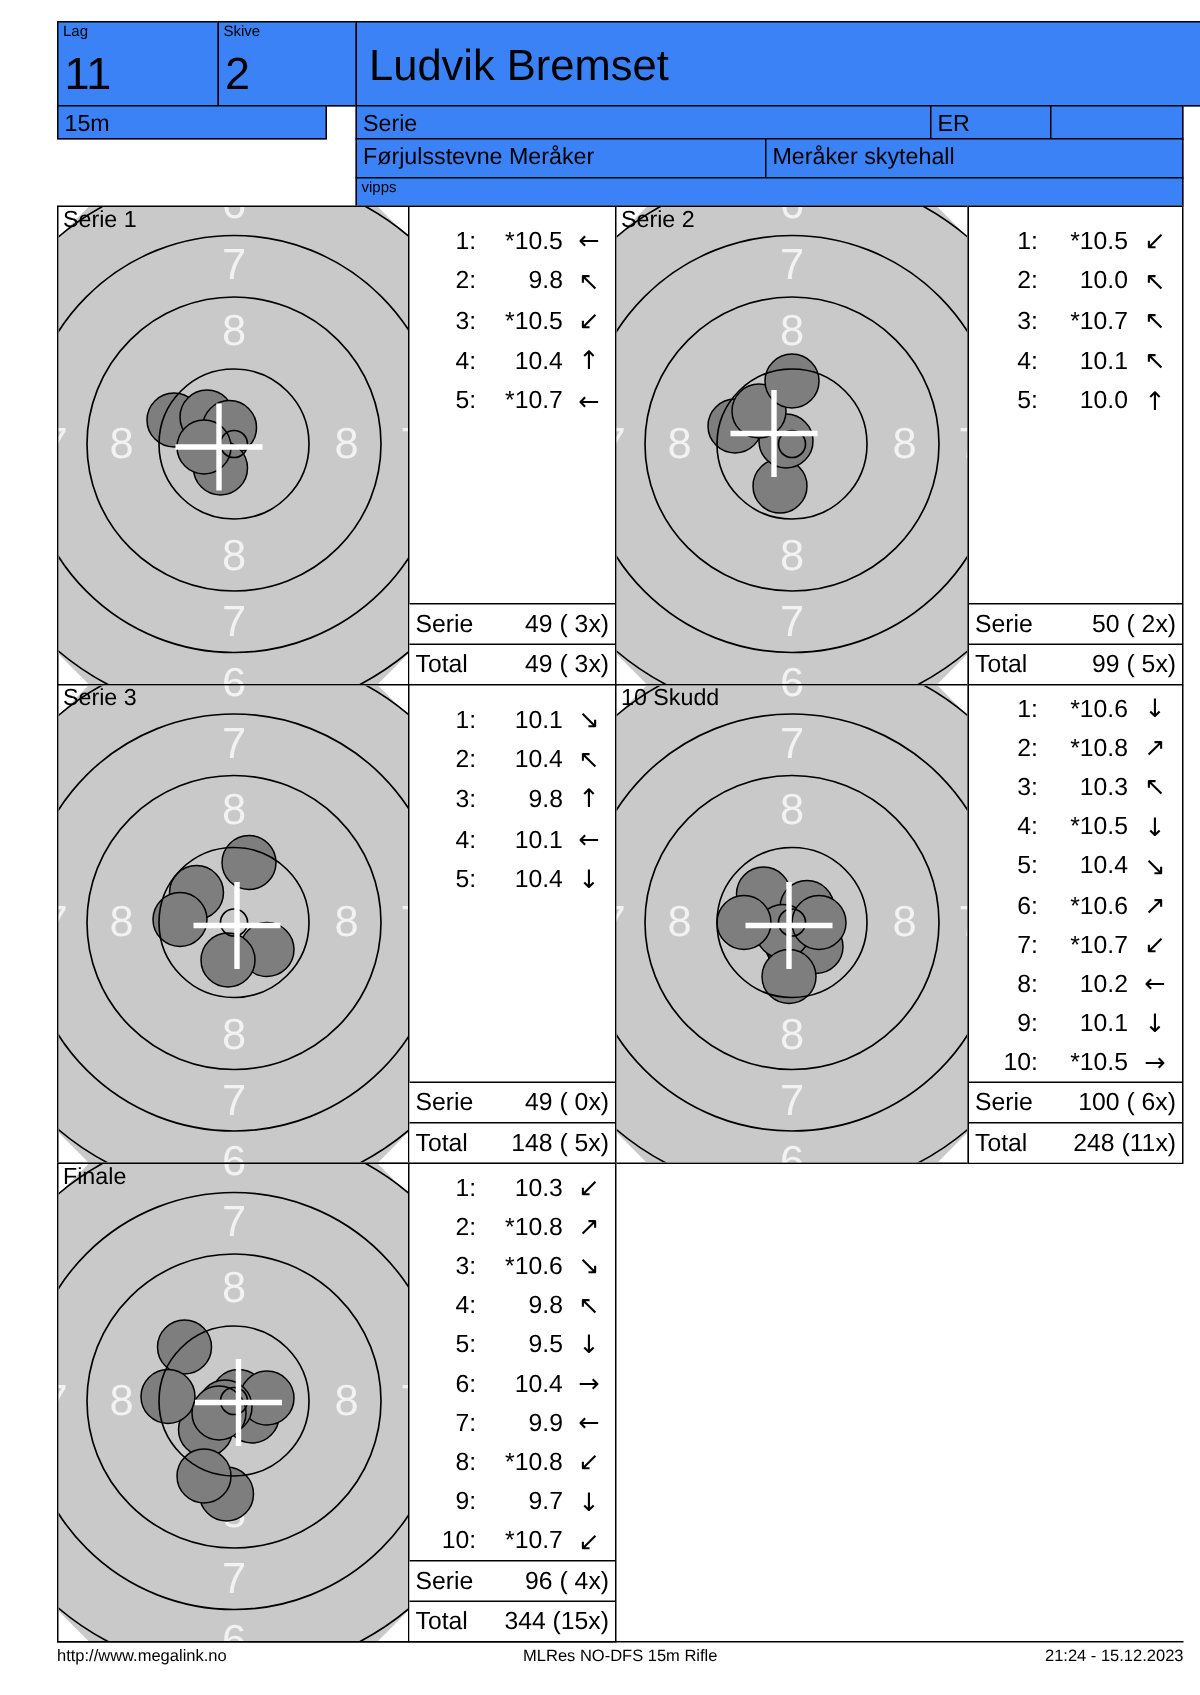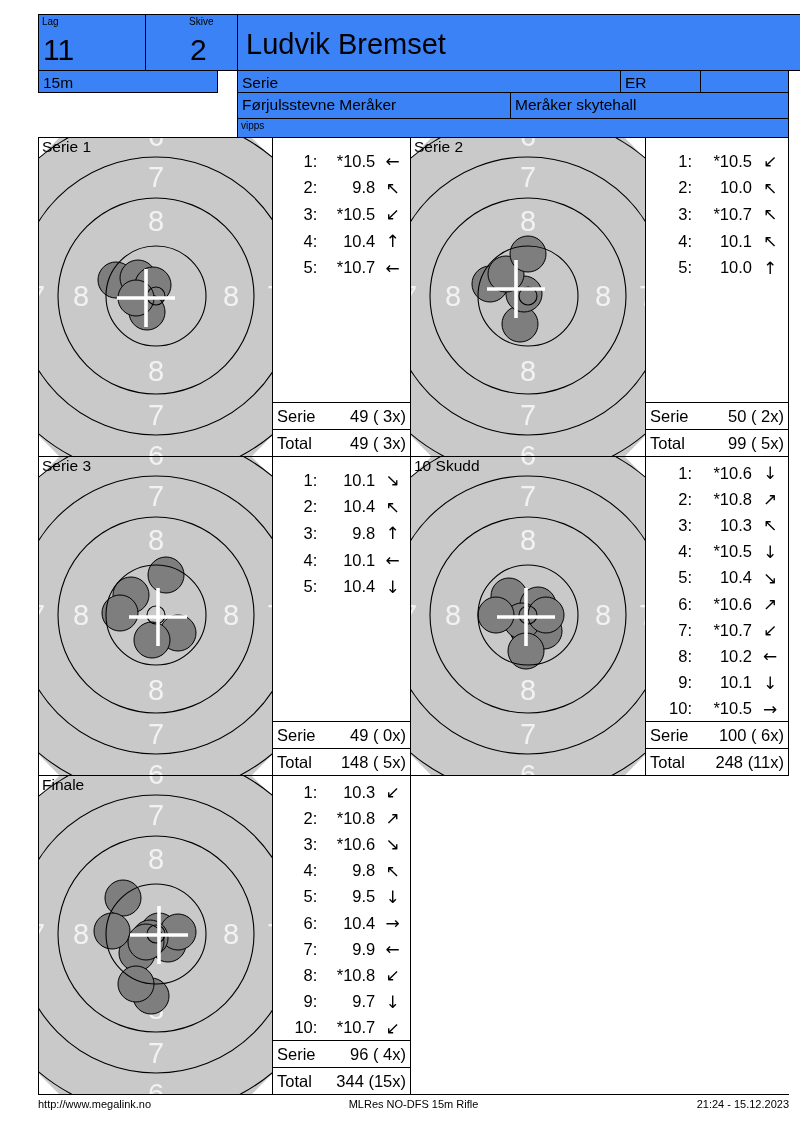--- a/index.html
+++ b/index.html
@@ -26,21 +26,21 @@
 </style>
 </head>
 <body>
 
 <div class="page">
 
   <div class="cell" style="left:38px;top:14px;width:108px;height:57px;">
     <div class="lbl-tiny">Lag</div>
     <div class="big-num">11</div>
   </div>
-  <div class="cell" style="left:145px;top:14px;width:93px;height:57px;padding-left:40px;">
+  <div class="cell" style="left:145px;top:14px;width:93px;height:57px;">
     <div class="lbl-tiny">Skive</div>
     <div class="big-num">2</div>
   </div>
   <div class="cell" style="left:237px;top:14px;width:644px;height:57px;">
     <div class="name-txt">Ludvik Bremset</div>
   </div>
 
   <div class="cell" style="left:38px;top:70px;width:180px;height:23px;">
     <div class="mid-txt">15m</div>
   </div>

